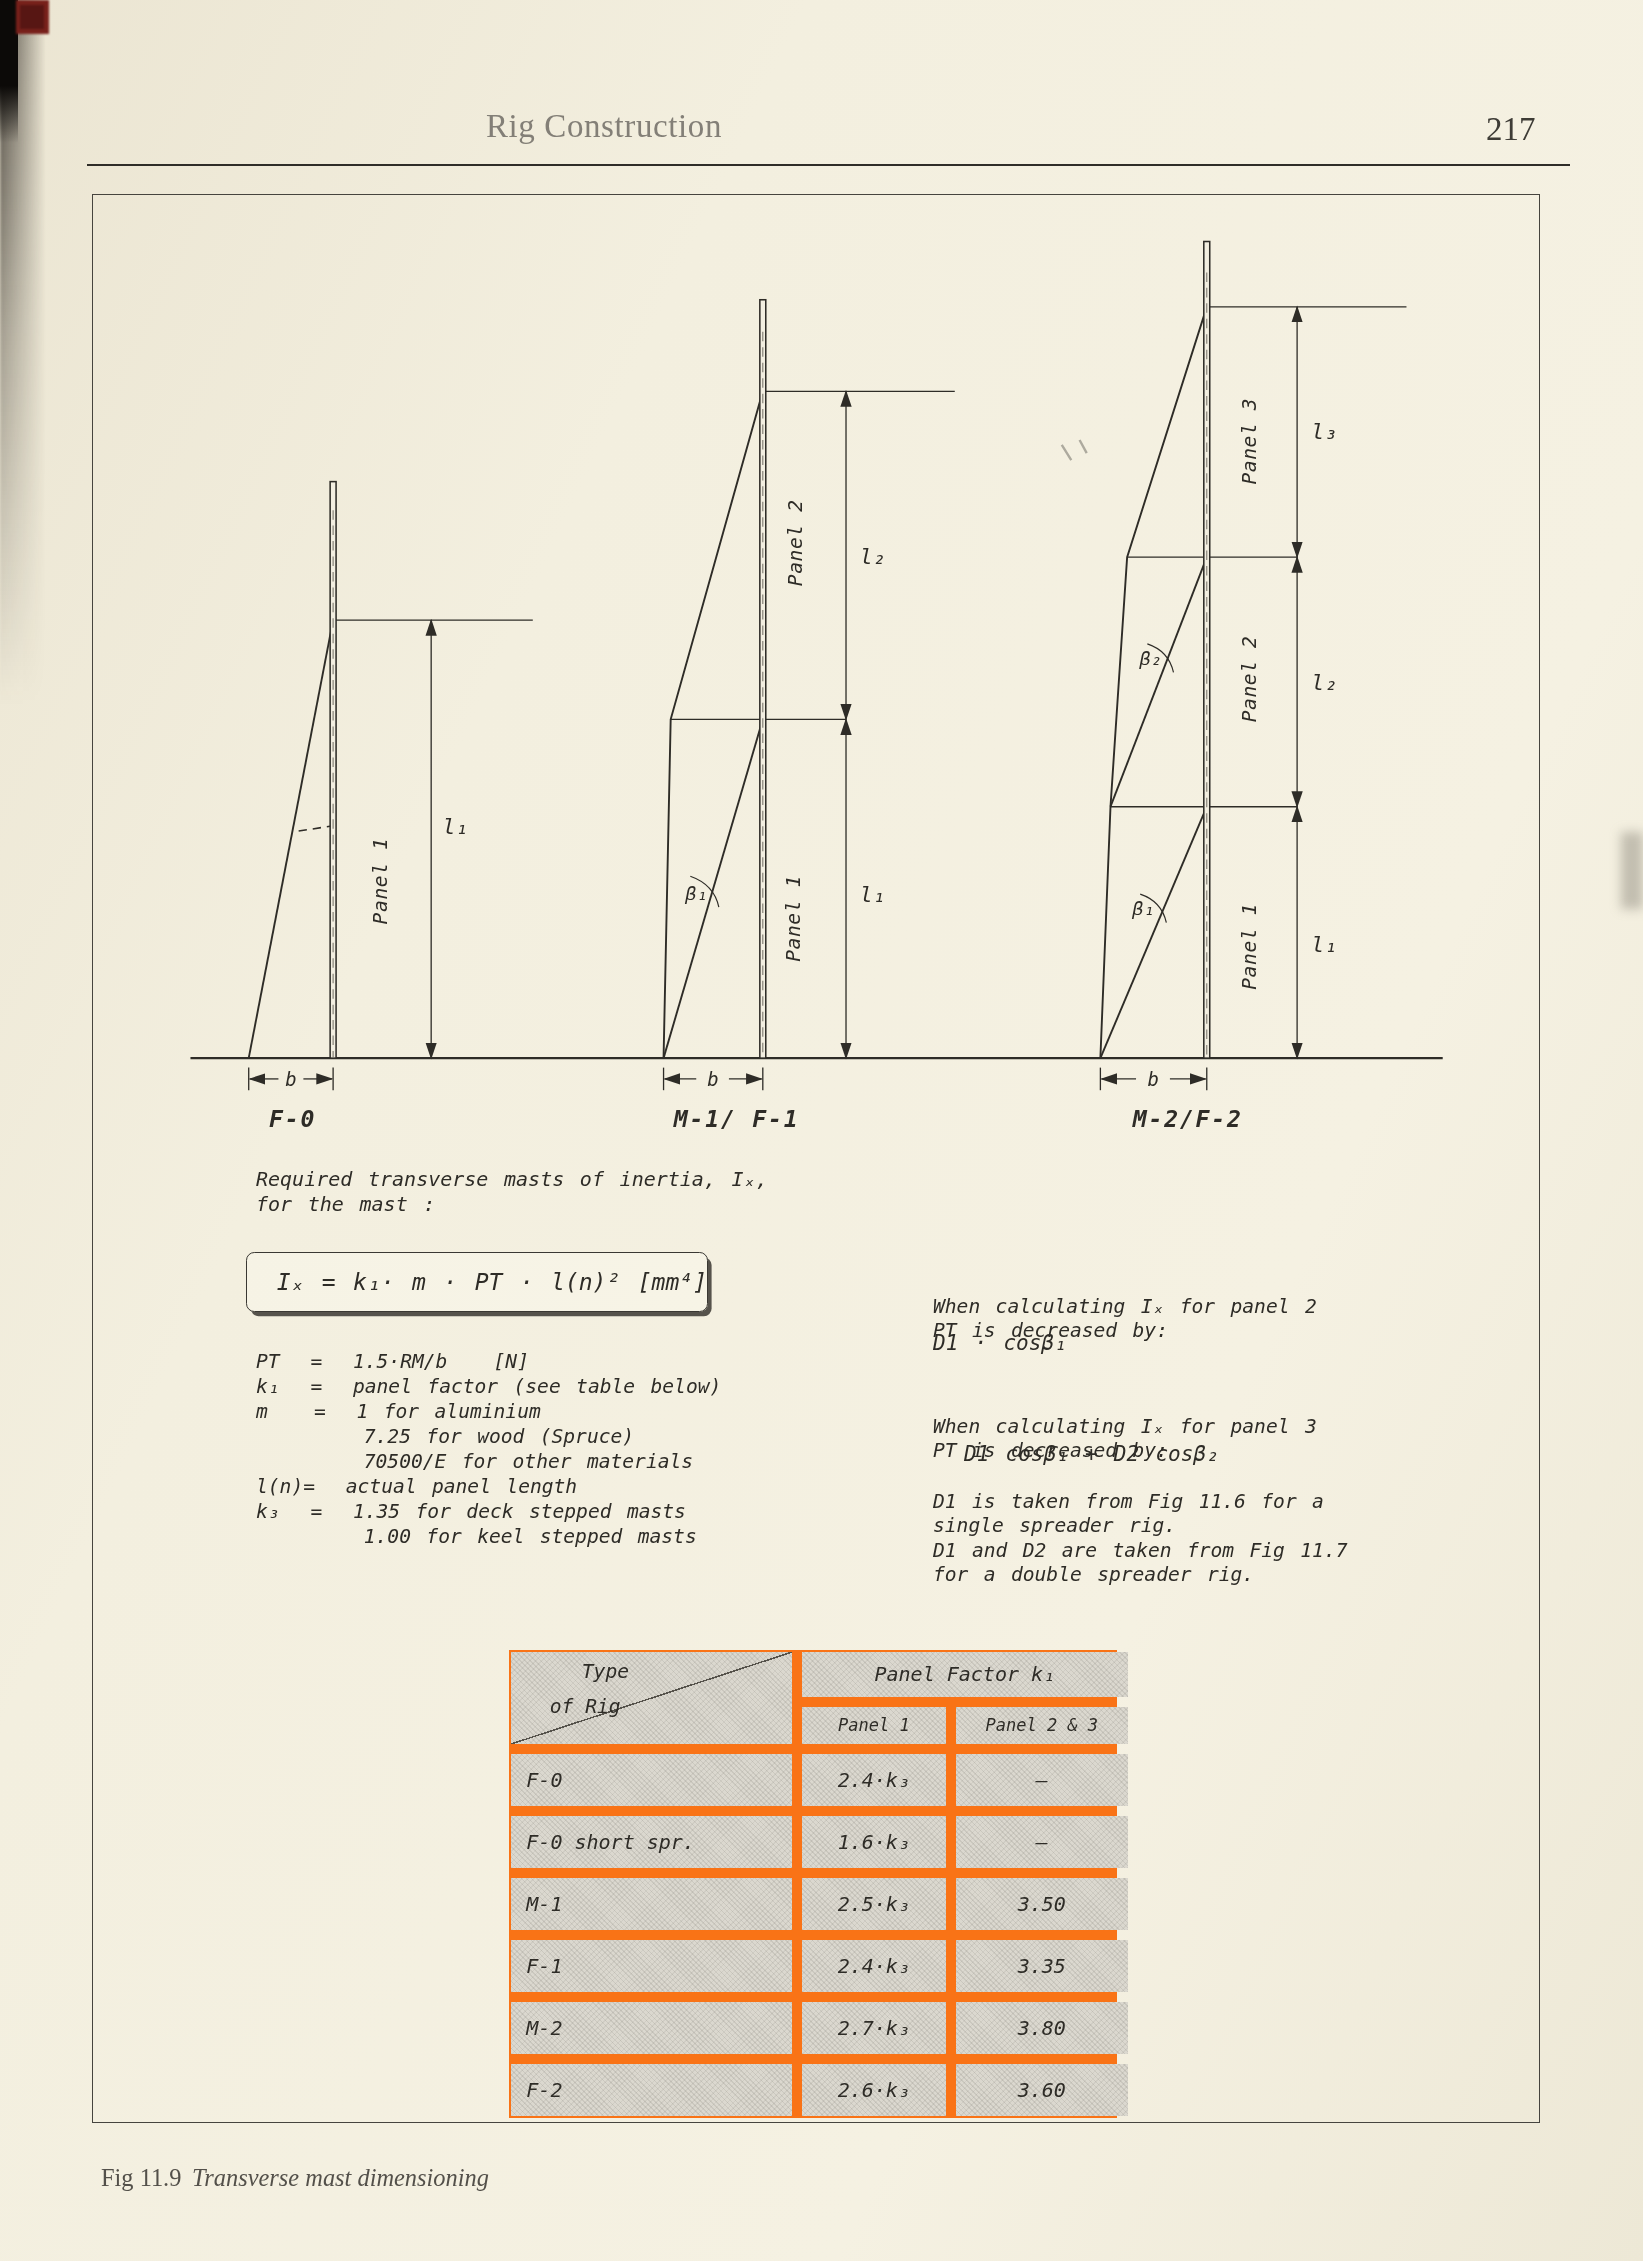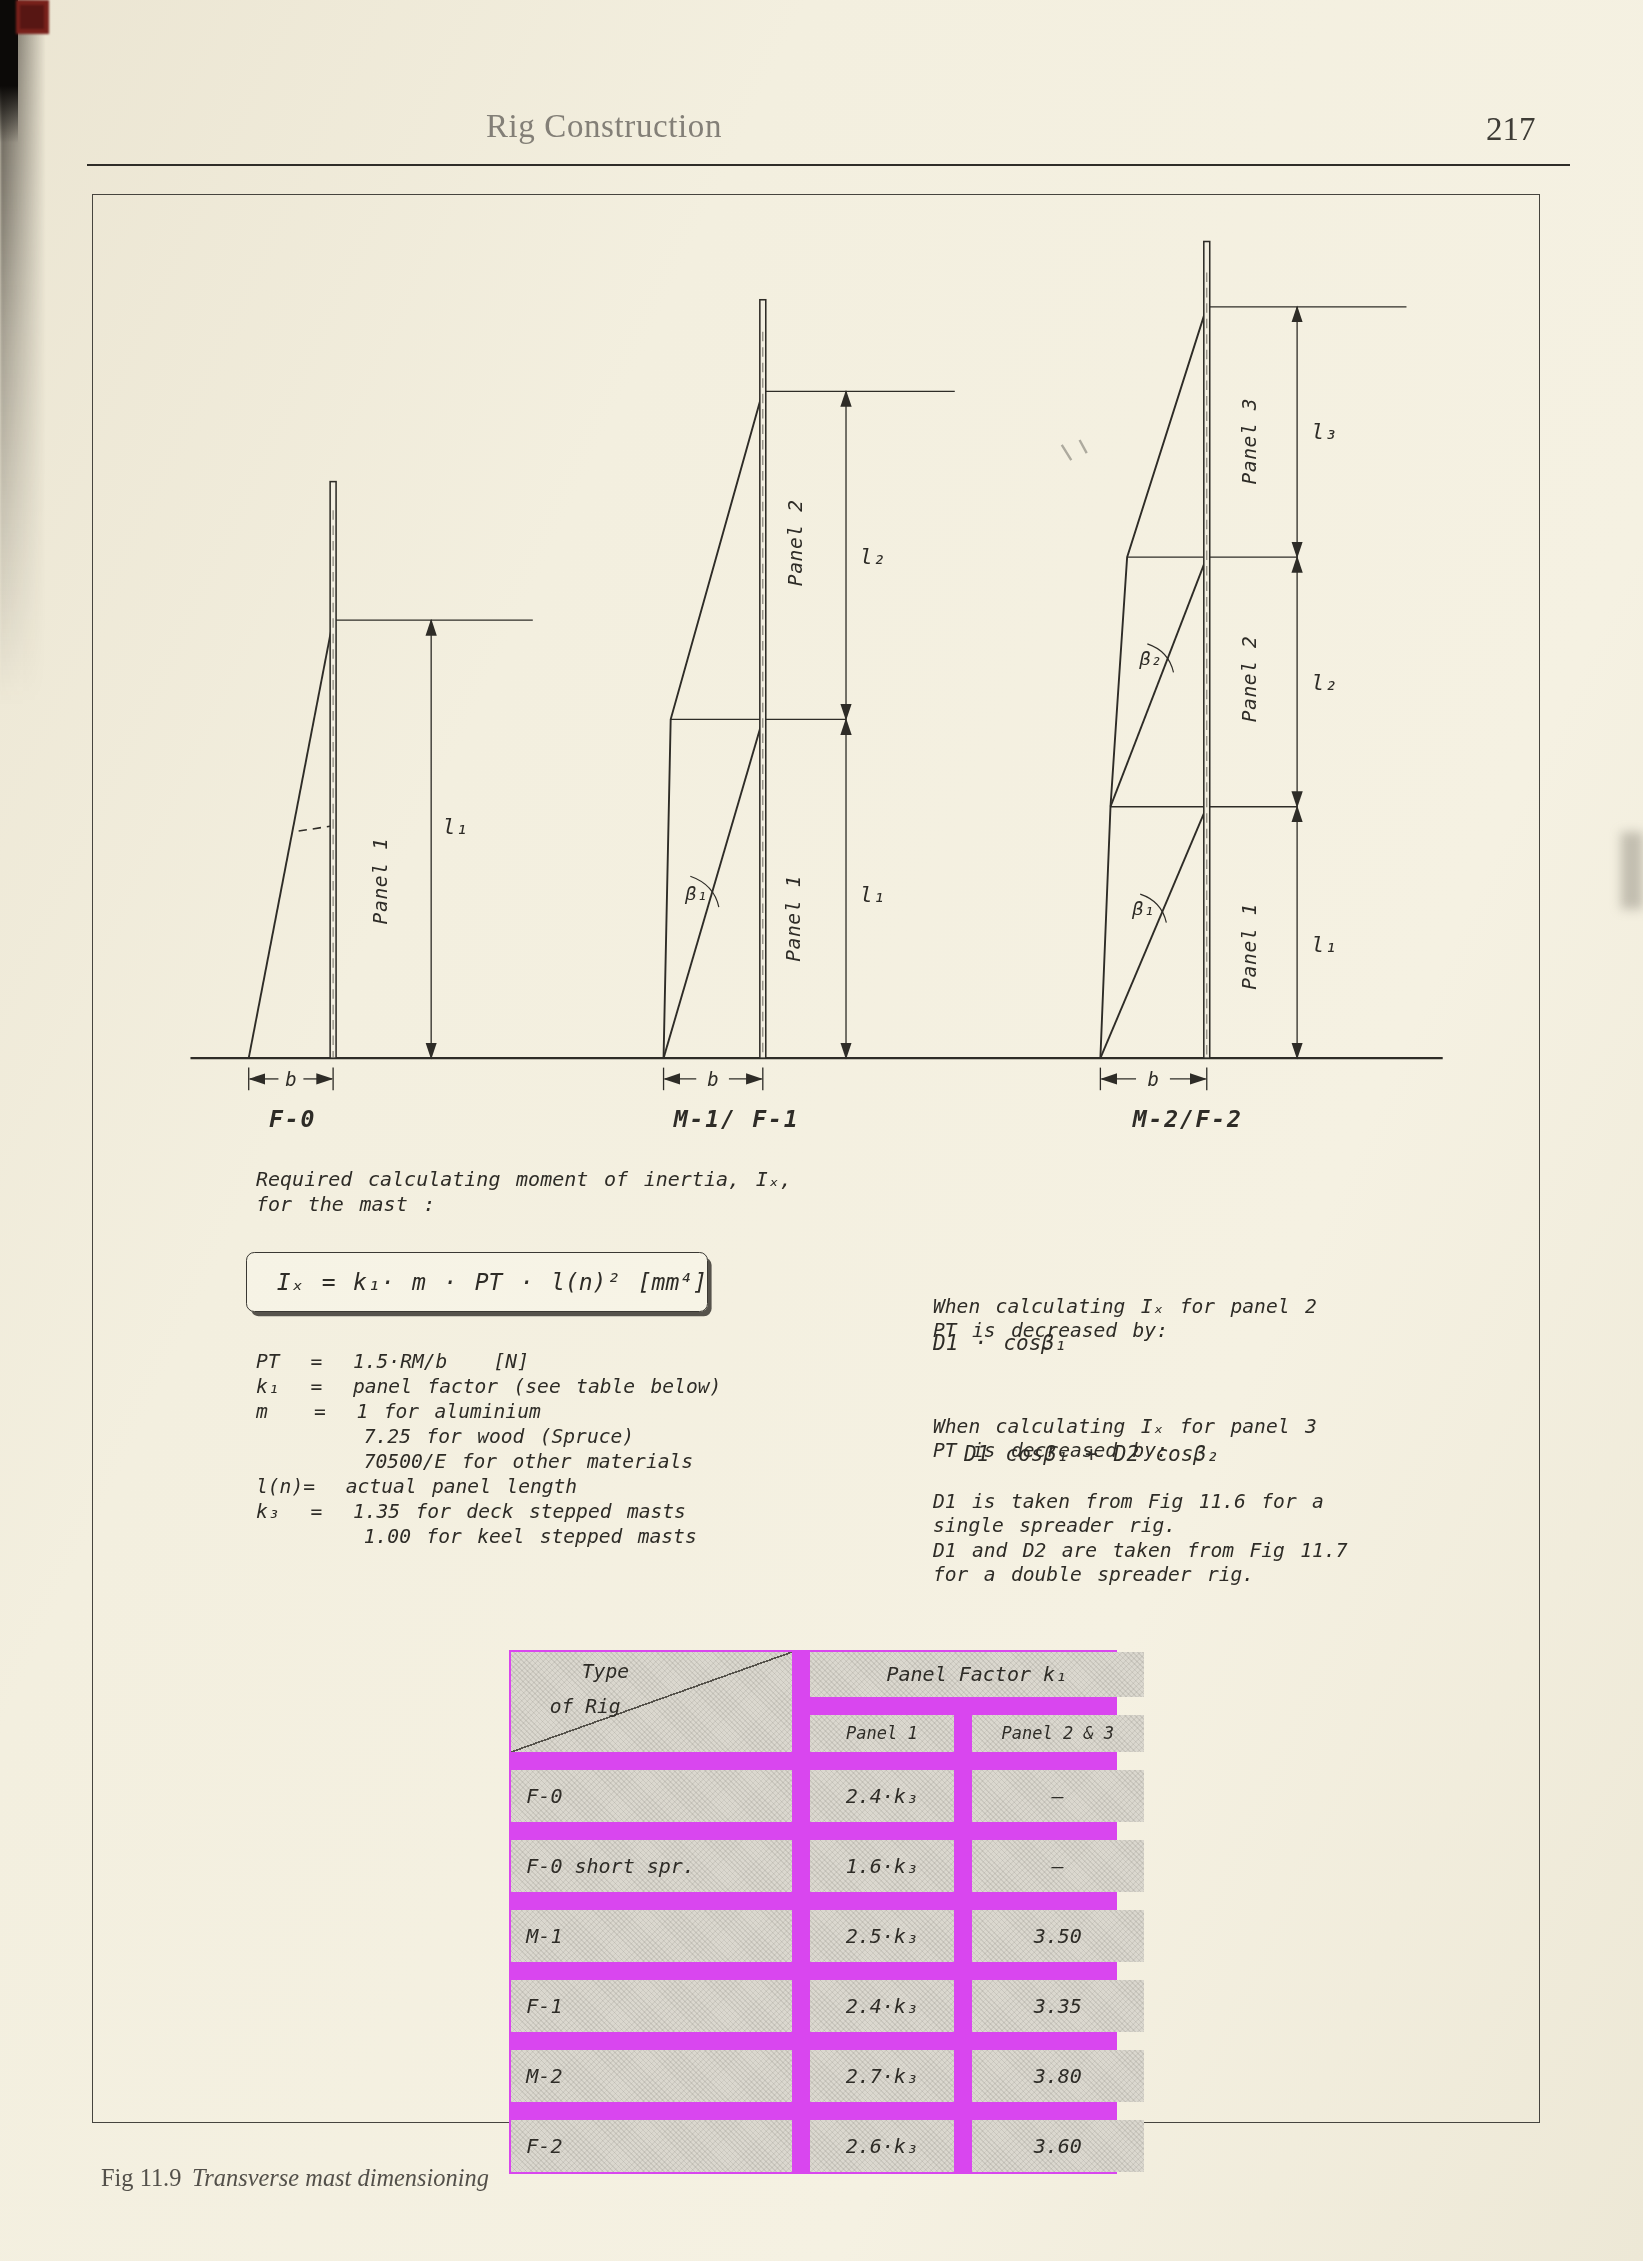--- a/index.html
+++ b/index.html
@@ -29,22 +29,22 @@
   
   .tech{font-family:"DejaVu Sans Mono",monospace;font-style:italic;color:#2e2c27;word-spacing:3.6px;}
   .req{left:163px;top:972px;font-size:20px;line-height:25px;white-space:pre-line;}
   .formula-box{left:153px;top:1057px;width:460px;height:58px;border:1.8px solid #3a3833;border-radius:8.3px;
     box-shadow:4.2px 4.8px 0 -0.6px #56534c;display:flex;align-items:center;justify-content:flex-end;
     font-size:23px;background:rgba(250,247,236,.5);}
   .defs{left:163px;top:1154px;font-size:19.6px;line-height:25px;white-space:pre;}
   .rc{left:840px;font-size:19.6px;line-height:24.4px;white-space:pre-line;}
   .rc-f{font-size:21px;}
   
-  .ptable{left:416px;top:1455px;width:604px;background:#d946ef;padding:1.8px;
-    display:grid;grid-template-columns:281px 144px 172px;grid-template-rows:45px 37px repeat(6,52px);gap:18px;}
+  .ptable{left:416px;top:1455px;width:604px;background:#f97316;padding:1.8px;
+    display:grid;grid-template-columns:281px 144px 172px;grid-template-rows:45px 37px repeat(6,52px);gap:10px;}
   .cell{background:
       repeating-linear-gradient(45deg,rgba(60,58,50,.10) 0 1.2px,rgba(0,0,0,0) 1.2px 3.6px),
       repeating-linear-gradient(-45deg,rgba(60,58,50,.07) 0 1.2px,rgba(0,0,0,0) 1.2px 4.2px),
       #dbd8cf;
     display:flex;align-items:center;justify-content:center;
     font-style:italic;color:#2e2c27;}
   .cell.corner{grid-column:1;grid-row:1/span 2;position:relative;display:block;
     background-image:
       linear-gradient(to bottom right,rgba(0,0,0,0) 49.6%,#55524b 49.6%,#55524b 50.45%,rgba(0,0,0,0) 50.45%),
       repeating-linear-gradient(45deg,rgba(60,58,50,.10) 0 1.2px,rgba(0,0,0,0) 1.2px 3.6px),
@@ -158,21 +158,21 @@
     <text class="t-panel" x="1957" y="1264" text-anchor="middle" transform="rotate(-90 1957 1264)">Panel 1</text>
     <text class="t-dim" x="2050" y="410">l₃</text>
     <text class="t-dim" x="2050" y="832">l₂</text>
     <text class="t-dim" x="2050" y="1274">l₁</text>
     <text class="t-beta" x="1786" y="1212" text-anchor="end">β₁</text>
     <text class="t-beta" x="1798" y="791" text-anchor="end">β₂</text>
     <text class="t-b" x="1784" y="1499" text-anchor="middle">b</text>
     <text class="t-name" x="1842" y="1568" text-anchor="middle">M-2/F-2</text>
   </svg>
 
-  <div class="abs tech req">Required calculating moment of inertia, Iₓ,
+  <div class="abs tech req">Required transverse masts of inertia, Iₓ,
 for the mast :</div>
 
   <div class="abs tech formula-box">
     <span>Iₓ = k₁· m · PT · l(n)²  [mm⁴]</span>
   </div>
 
   <div class="abs tech defs">PT  =  1.5·RM/b   [N]
 k₁  =  panel factor (see table below)
 m   =  1 for aluminium
        7.25 for wood (Spruce)

